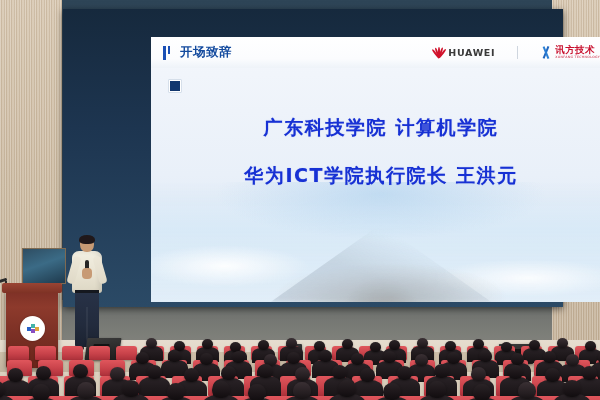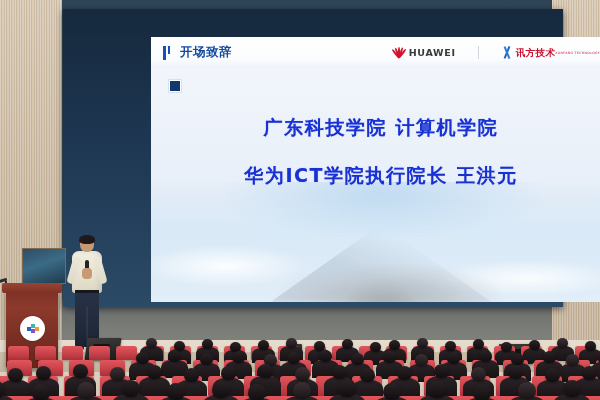--- a/index.html
+++ b/index.html
@@ -91,21 +91,21 @@
   .hw-flower span:nth-child(3){transform:rotate(0deg);}
   .hw-flower span:nth-child(4){transform:rotate(19deg);}
   .hw-flower span:nth-child(5){transform:rotate(38deg);}
   .hw-word{font-size:9.5px;font-weight:bold;color:#3a3a3a;letter-spacing:.7px;}
   .logo-div{width:1px;height:13px;background:#cfd6df;}
   .xf{display:flex;align-items:center;gap:3px;}
   .xf-x{width:12px;height:13px;position:relative;flex:none;}
   .xf-x b{position:absolute;left:5px;top:0;width:2.2px;height:13px;background:#1f66c0;display:block;transform-origin:50% 50%;}
   .xf-x b:nth-child(1){transform:rotate(22deg);}
   .xf-x b:nth-child(2){transform:rotate(-22deg);background:#2a7fd4;}
-  .xf-txt{display:flex;flex-direction:row;line-height:1;align-items:center;}
+  .xf-txt{display:flex;flex-direction:column;line-height:1;}
   .xf-cn{font-size:9.5px;font-weight:bold;color:#c8102e;letter-spacing:.4px;}
   .xf-en{font-size:3.2px;color:#c8102e;letter-spacing:.35px;margin-top:1.5px;}
 
   .slide-bullet{
     position:absolute;left:18px;top:43px;width:10px;height:10px;
     background:#12376e;border:1.5px solid #ffffff;box-shadow:0 0 0 .5px #bcc9da;
   }
 
   .slide-body{
     position:absolute;left:0;top:78px;width:100%;text-align:center;

